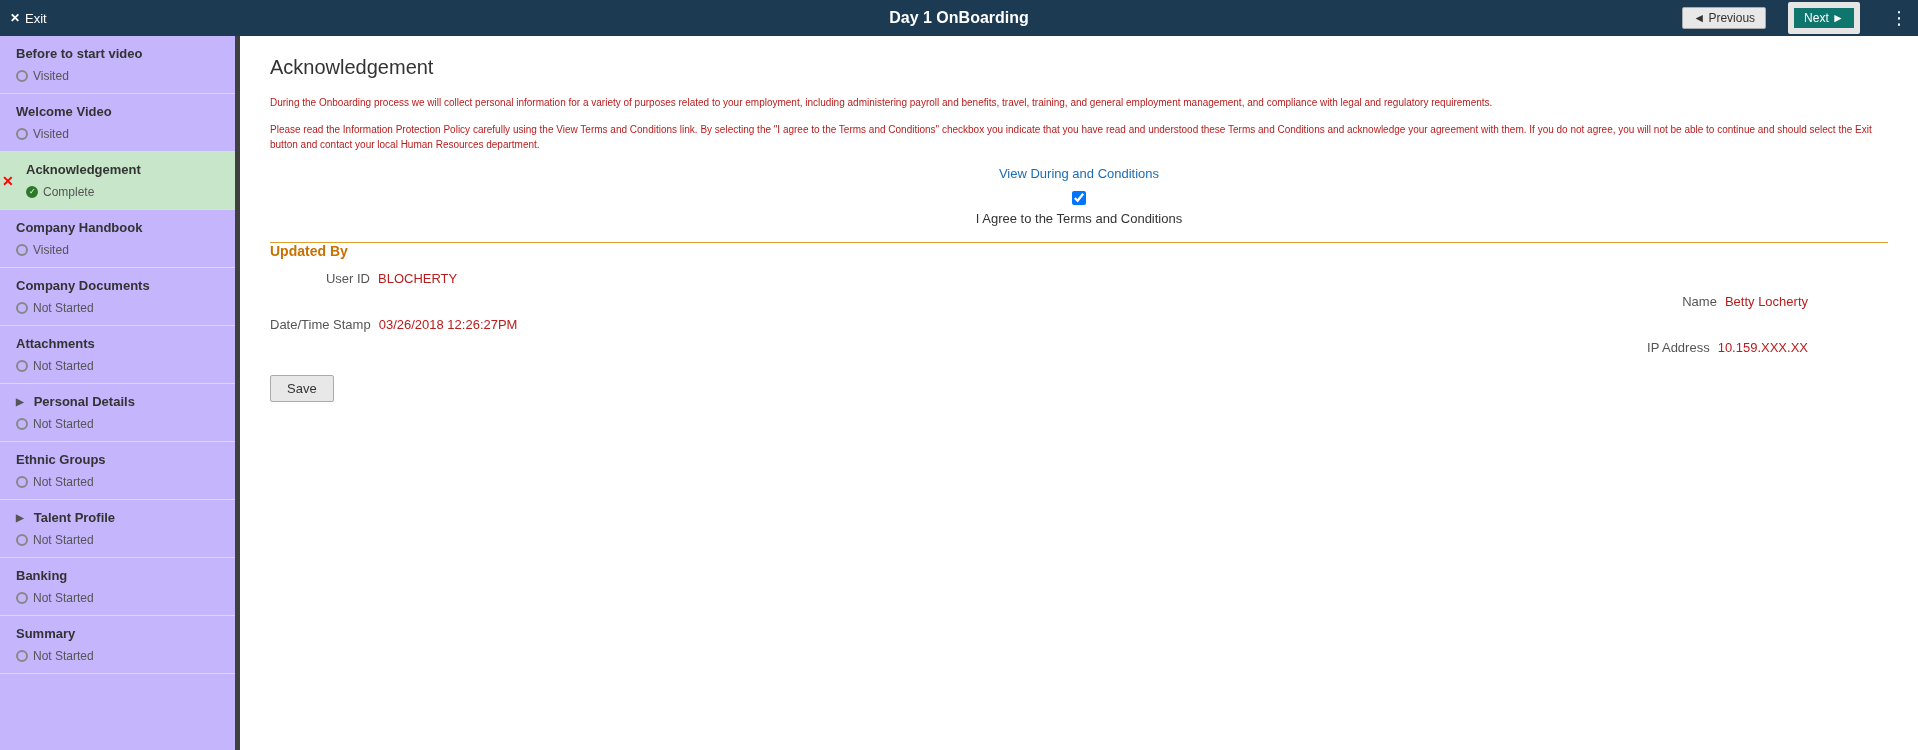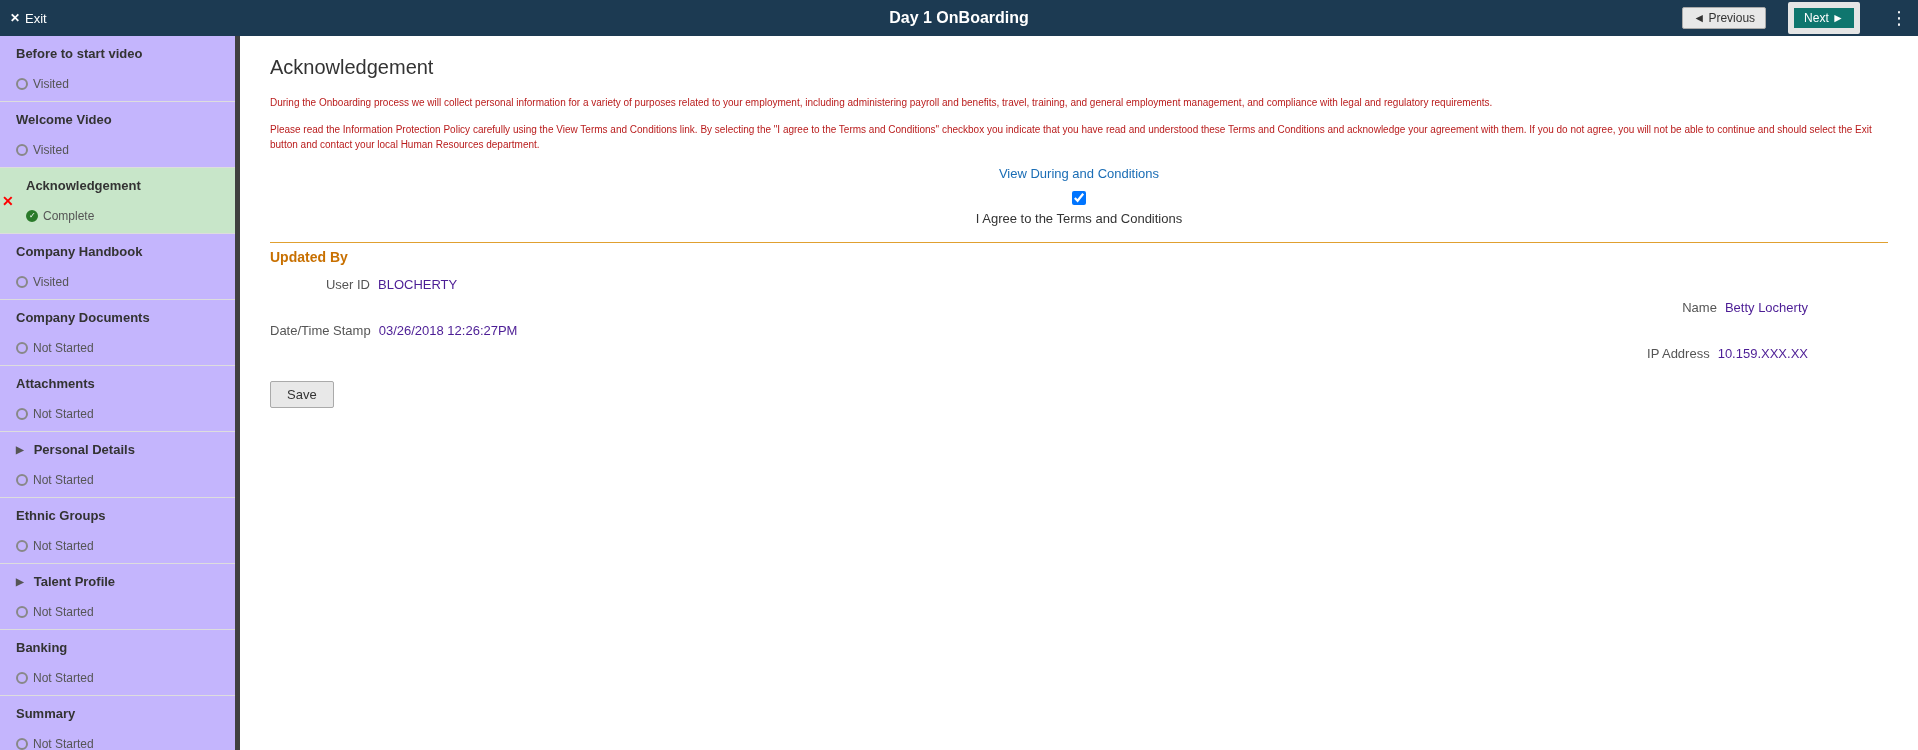--- a/index.html
+++ b/index.html
@@ -93,21 +93,21 @@
       font-size: 13px;
       font-weight: bold;
       color: #333;
       display: flex;
       align-items: center;
       gap: 6px;
     }
     .sidebar-item-status {
       font-size: 12px;
       color: #555;
-      margin-top: 16px;
+      margin-top: 8px;
       display: flex;
       align-items: center;
       gap: 5px;
     }
     .status-circle {
       width: 12px;
       height: 12px;
       border-radius: 50%;
       border: 2px solid #888;
       display: inline-block;
@@ -179,21 +179,20 @@
       color: #333;
       flex-direction: column;
     }
     .agree-checkbox-row input[type="checkbox"] {
       width: 14px;
       height: 14px;
     }
     .updated-by-section {
       border-top: 1px solid #e0a030;
       margin-top: 6px;
-      padding-top: 6px;
     }
     .updated-by-title {
       color: #c87000;
       font-size: 14px;
       font-weight: bold;
       margin-bottom: 12px;
     }
     .info-grid {
       display: grid;
       grid-template-columns: 1fr;
@@ -204,21 +203,21 @@
       gap: 8px;
       font-size: 13px;
     }
     .info-label {
       color: #555;
       font-weight: normal;
       text-align: right;
       min-width: 100px;
     }
     .info-value {
-      color: #4c1d95;
+      color: #b91c1c;
       font-weight: normal;
     }
     .save-btn {
       margin-top: 20px;
       background: #e8e8e8;
       border: 1px solid #aaa;
       color: #333;
       padding: 5px 16px;
       font-size: 13px;
       cursor: pointer;

